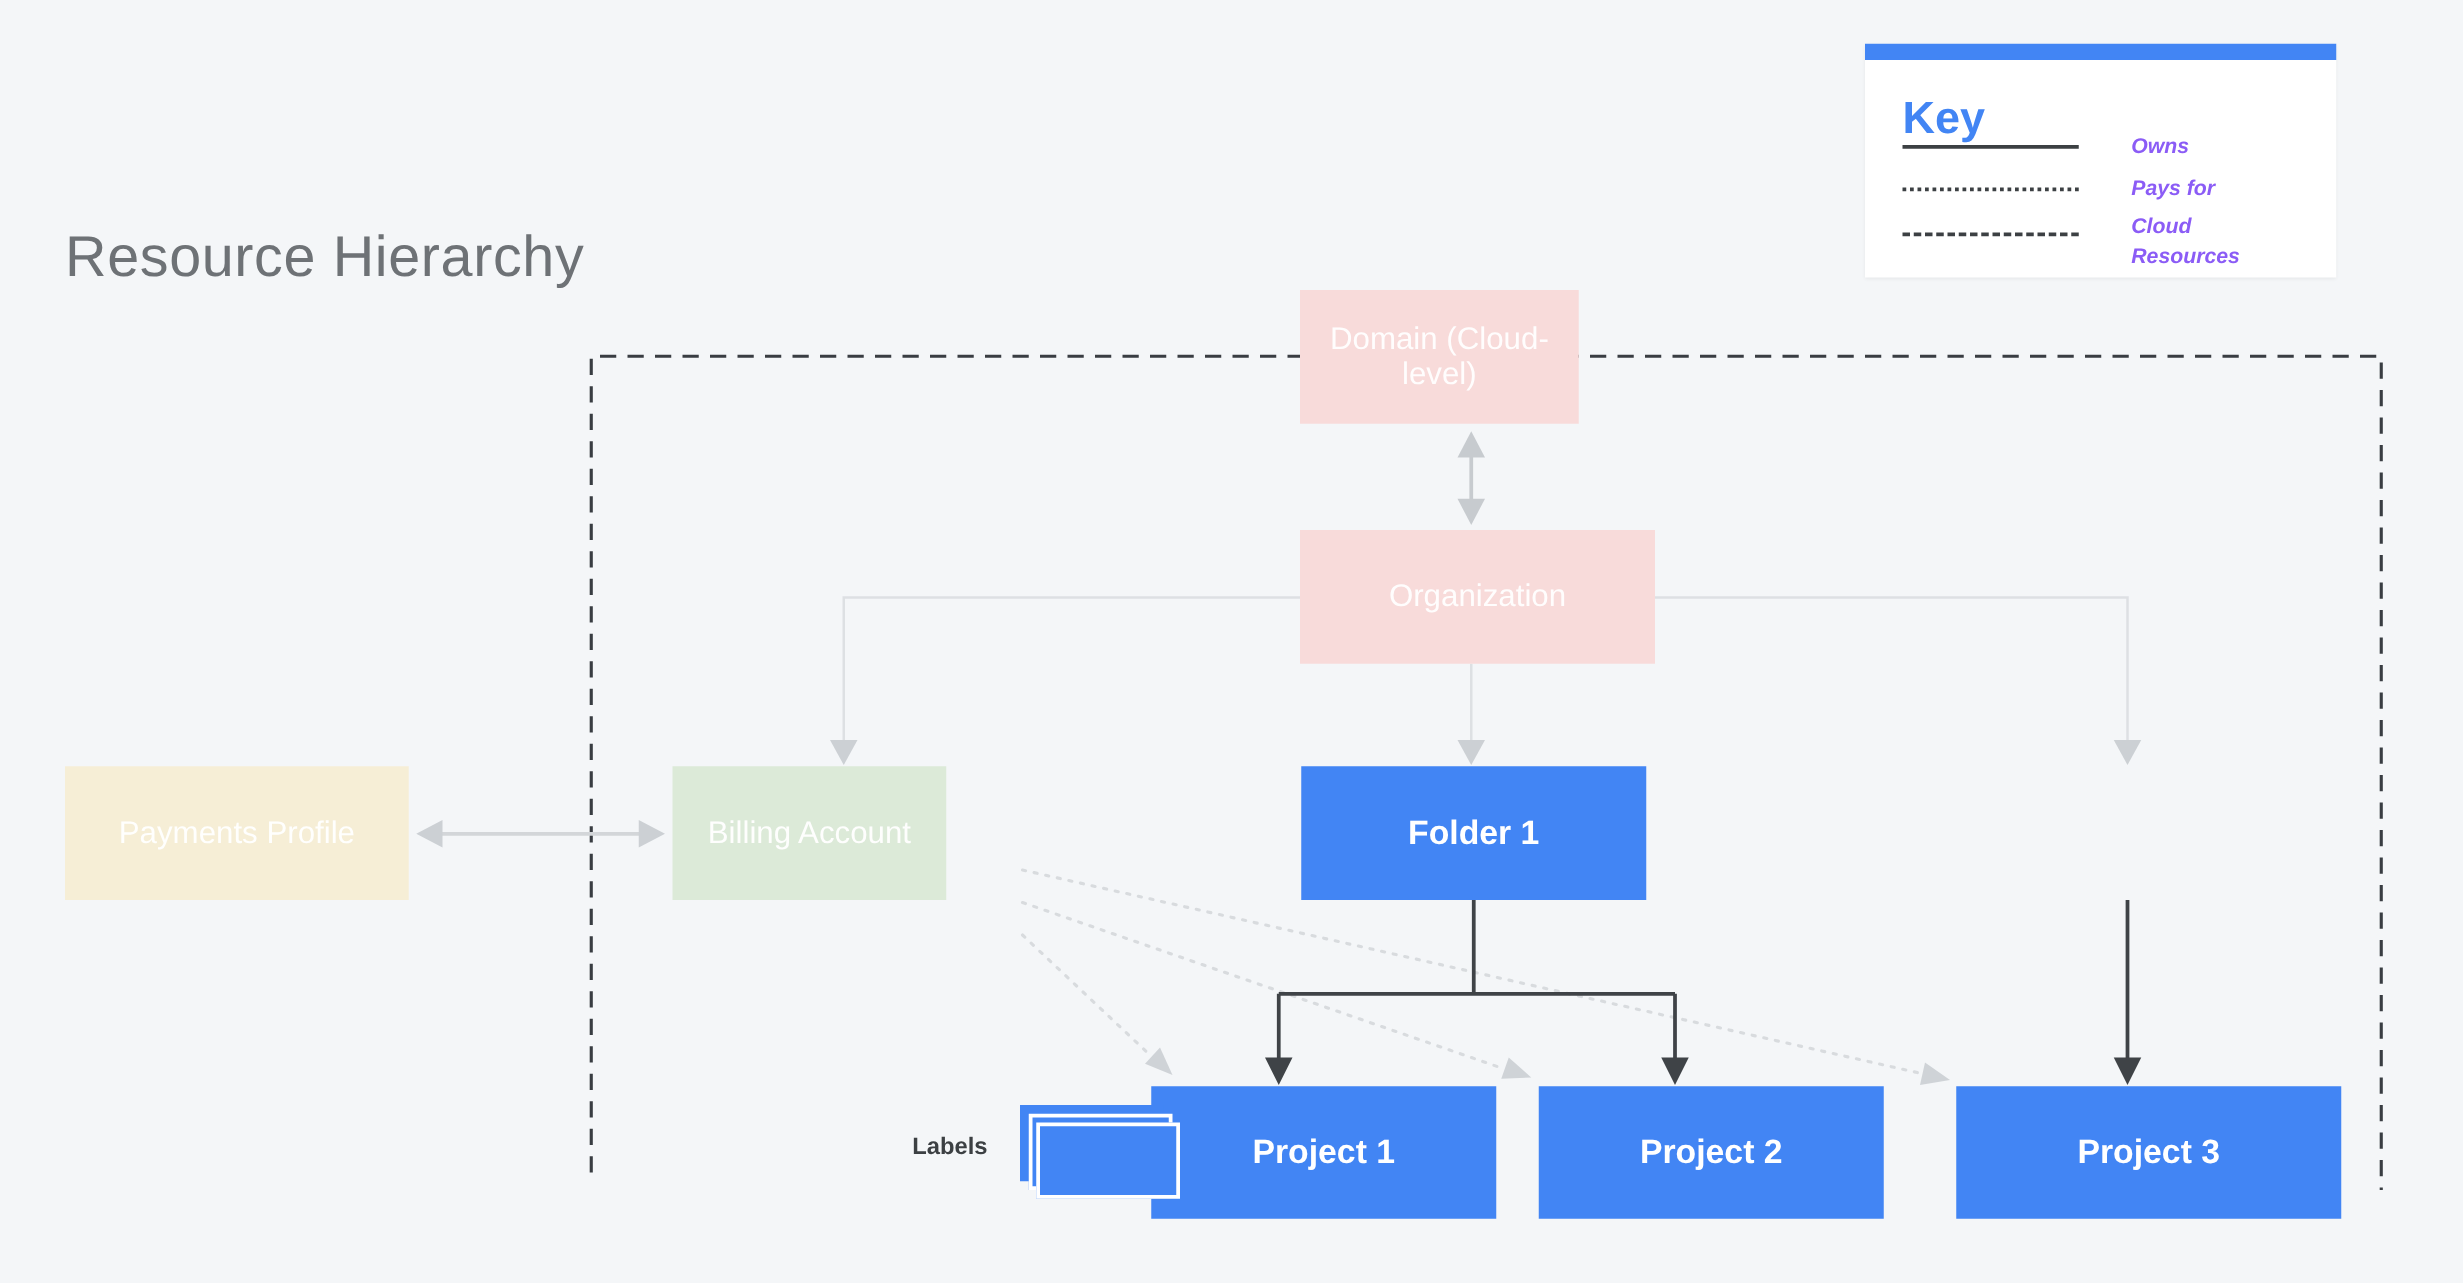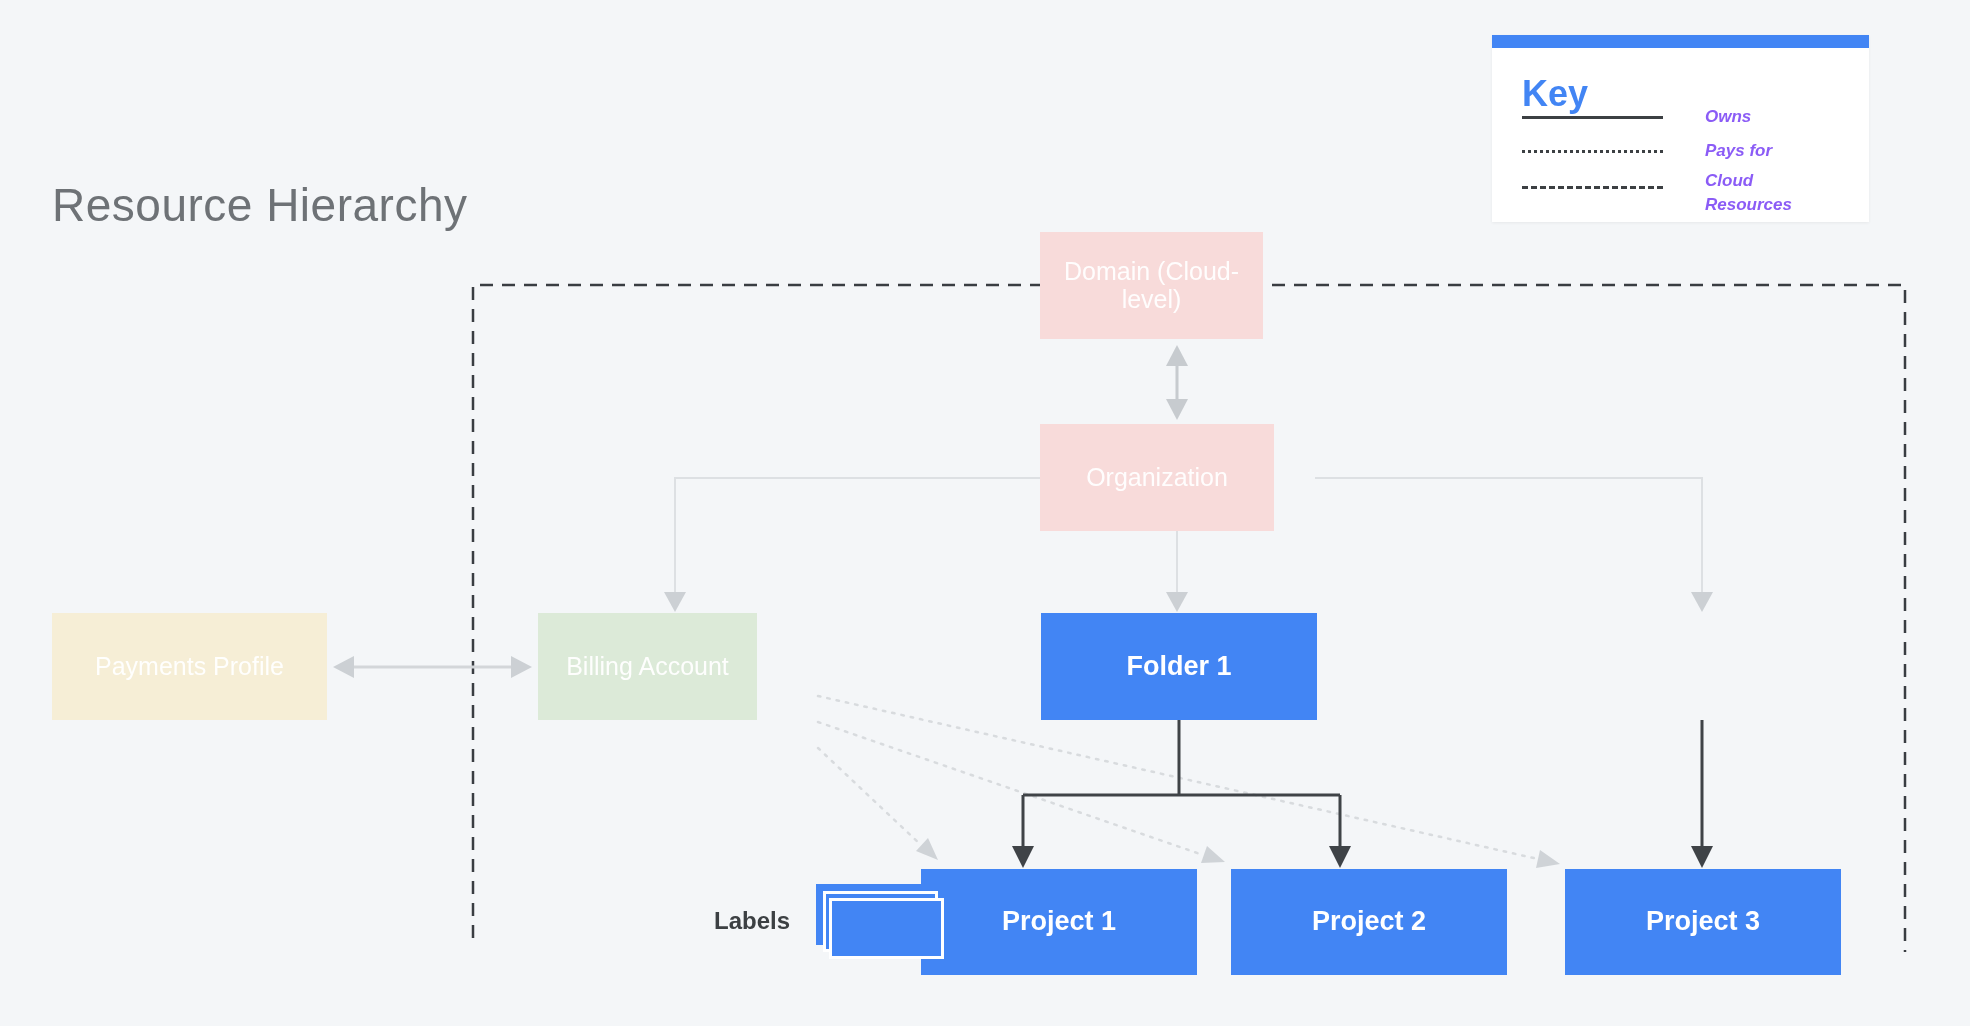--- a/index.html
+++ b/index.html
@@ -16,31 +16,31 @@
   .node{
     position:absolute;z-index:2;display:flex;align-items:center;justify-content:center;
     text-align:center;font-size:25px;line-height:1.1;
   }
   .node.pastel{color:rgba(255,255,255,.95);font-weight:400;}
   .node.blue{background:#4285f4;color:#ffffff;font-weight:700;font-size:27px;}
   .node.pink{background:#f8dbda;}
   .node.cream{background:#f6eed6;}
   .node.green{background:#dcead8;}
   .n-domain{left:1040px;top:232px;width:223px;height:107px;}
-  .n-org{left:1040px;top:424px;width:234px;height:107px;}
+  .n-org{left:1040px;top:424px;width:284px;height:107px;}
   .n-payments{left:52px;top:613px;width:275px;height:107px;}
   .n-billing{left:538px;top:613px;width:219px;height:107px;}
   .n-folder1{left:1041px;top:613px;width:276px;height:107px;}
   .n-folder2{left:1566px;top:613px;width:275px;height:107px;}
   .n-project1{left:921px;top:869px;width:276px;height:106px;}
   .n-project2{left:1231px;top:869px;width:276px;height:106px;}
-  .n-project3{left:1565px;top:869px;width:276px;height:106px;}
+  .n-project3{left:1565px;top:869px;width:308px;height:106px;}
   .labels-caption{
     position:absolute;left:640px;top:907px;width:150px;z-index:3;
-    text-align:right;font-size:24px;font-weight:700;color:#3c4043;
+    text-align:right;font-size:19px;font-weight:700;color:#3c4043;
   }
   .label-card{position:absolute;z-index:3;background:#4285f4;box-sizing:border-box;}
   .label-card.back{left:816px;top:884px;width:115px;height:61px;}
   .label-card.mid{left:823px;top:891px;width:115px;height:61px;border:3px solid #ffffff;}
   .label-card.front{left:829px;top:898px;width:115px;height:61px;border:3px solid #ffffff;}
   .key-panel{
     position:absolute;left:1492px;top:35px;width:377px;height:187px;z-index:4;
     background:#ffffff;box-shadow:0 1px 3px rgba(0,0,0,.06);
   }
   .key-bar{position:absolute;left:0;top:0;width:100%;height:13px;background:#4285f4;}

